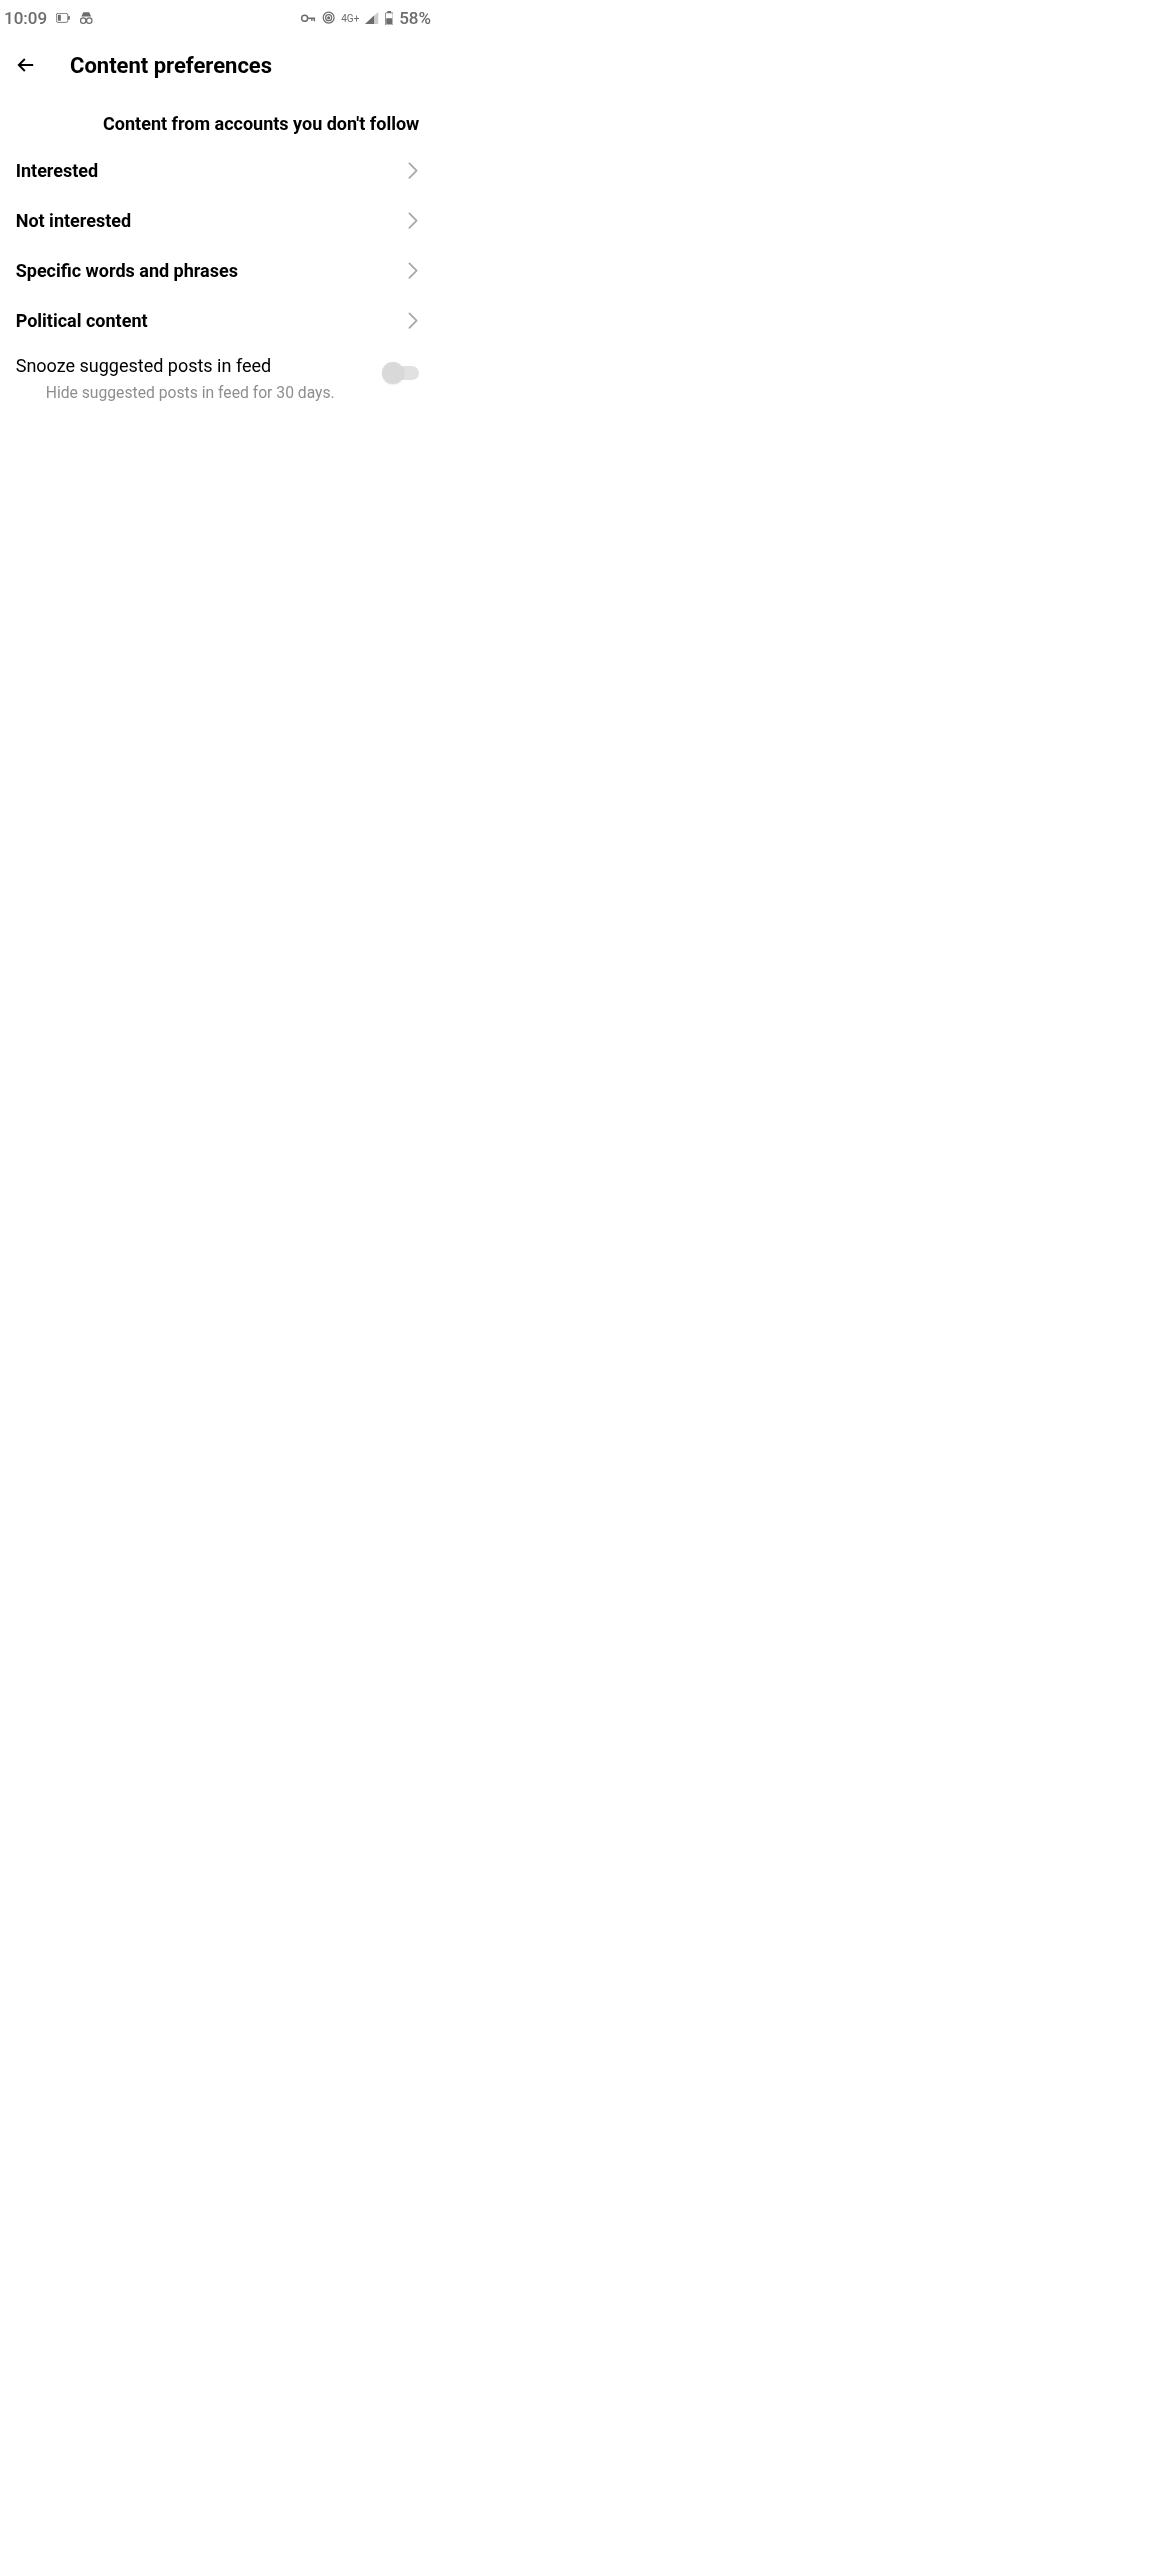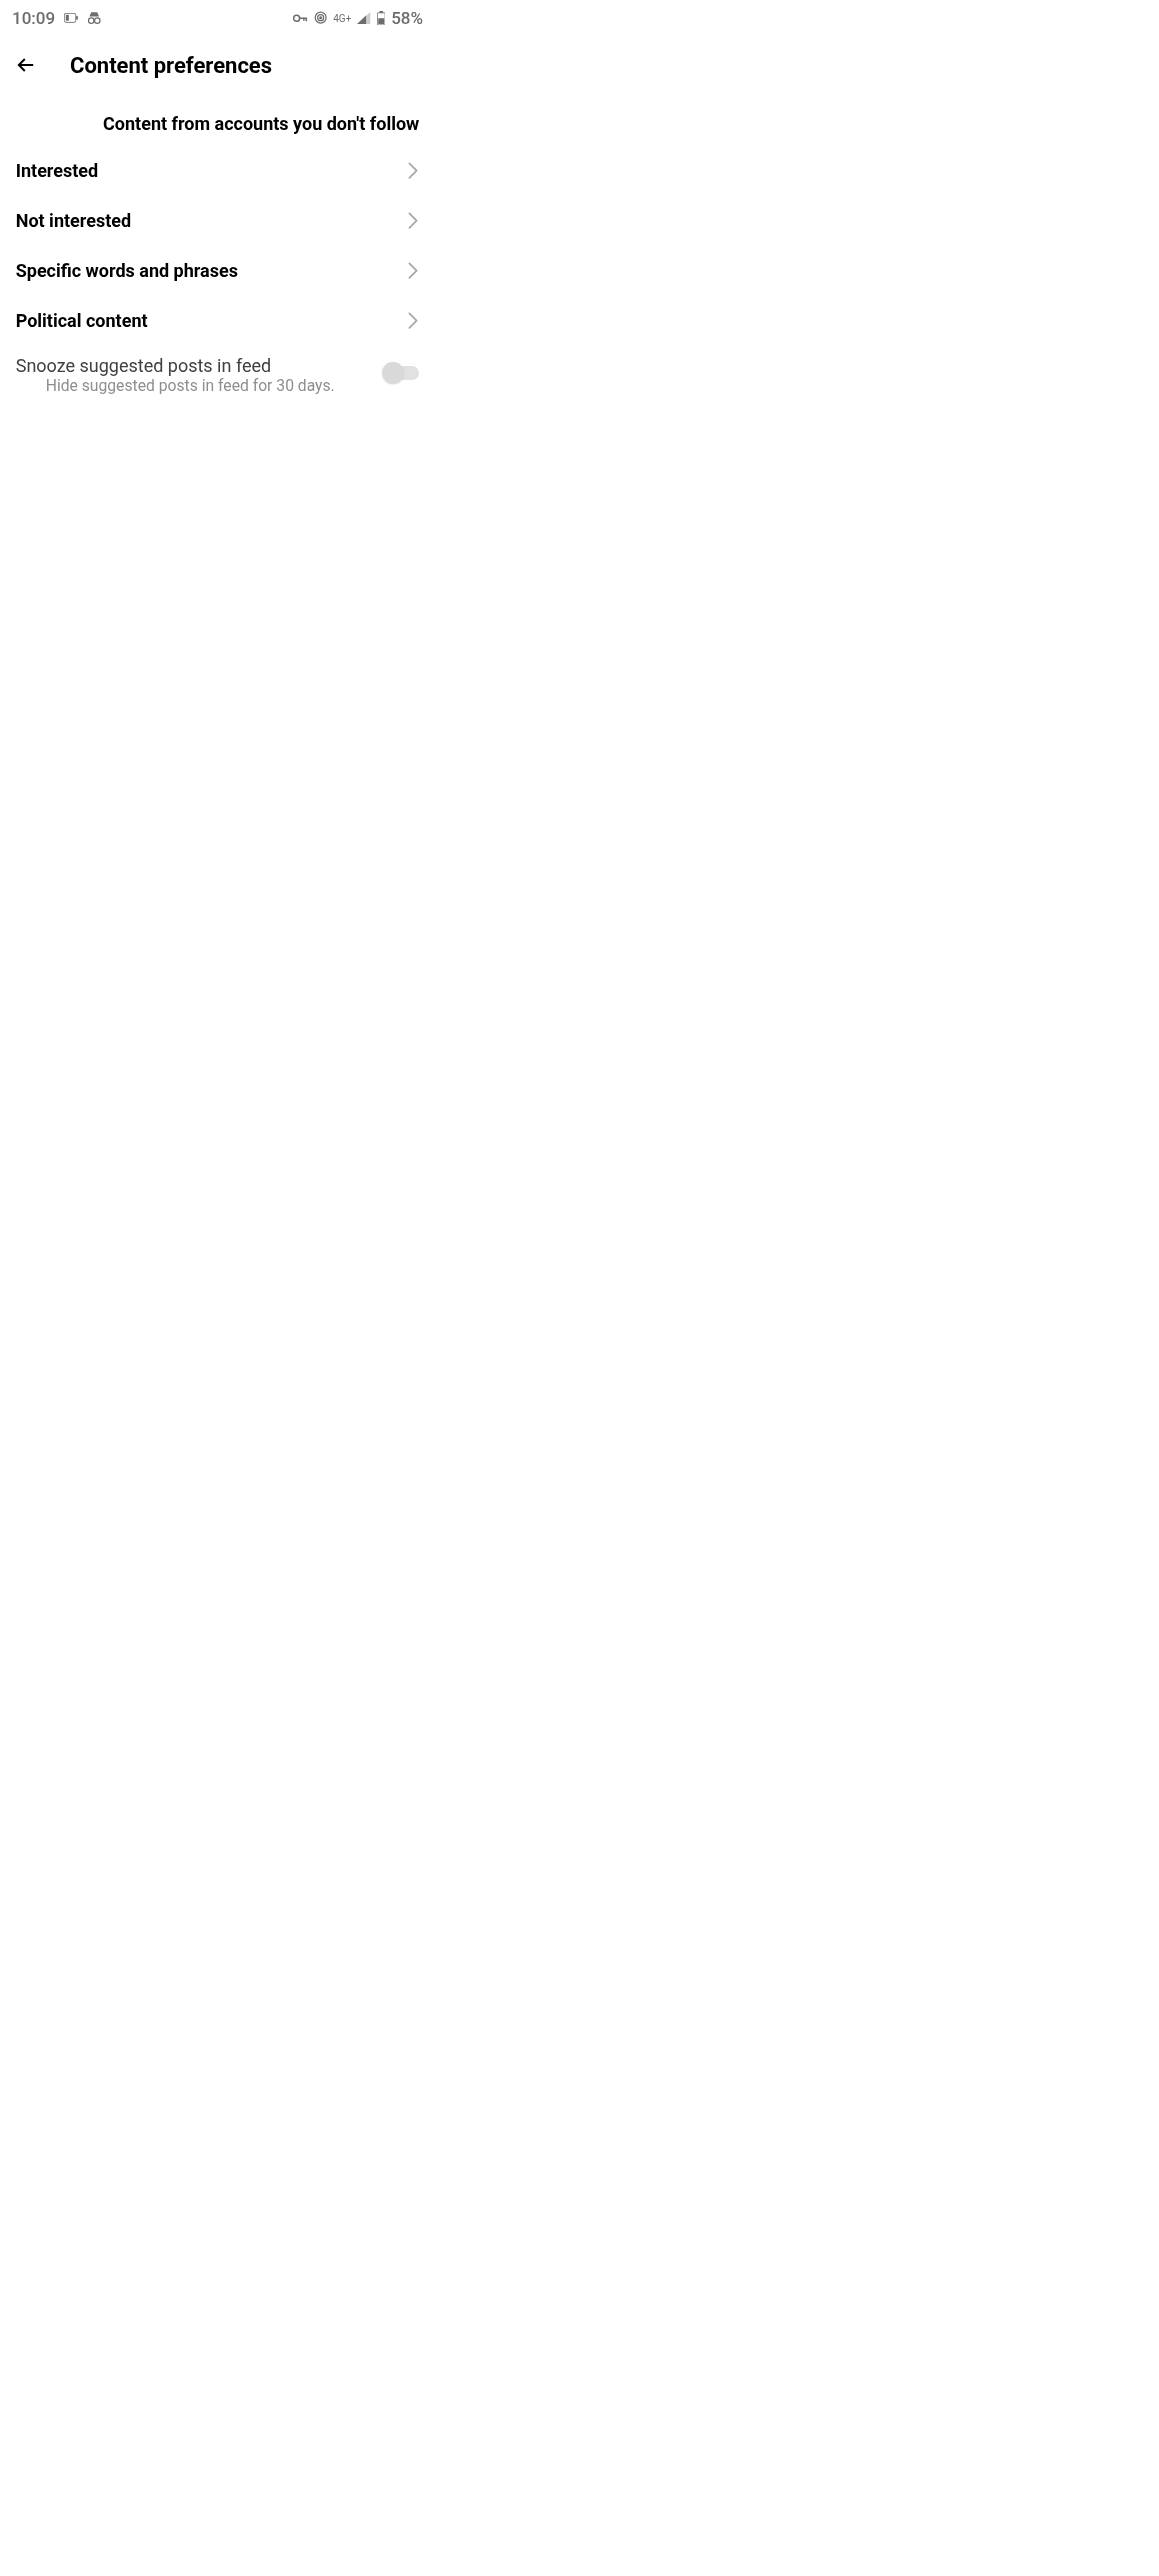--- a/index.html
+++ b/index.html
@@ -21,21 +21,21 @@
       position: absolute;
       left: 0;
       top: 0;
       font-family: -apple-system, BlinkMacSystemFont, "Segoe UI", Roboto, Helvetica, Arial, sans-serif;
     }
 
     
     .status-bar {
       display: flex;
       justify-content: space-between;
-      padding: 6px 12px;
+      padding: 6px 4px;
       height: 36px;
       color: #6d6d6d;
     }
 
     .status-left {
       display: flex;
       align-items: center;
       gap: 8.5px;
       font-size: 17px;
       font-weight: 500;
@@ -136,22 +136,22 @@
       padding: 9.7px 15.7px;
     }
 
     .toggle-text {
       flex: 1;
     }
 
     .toggle-label {
       font-size: 18px;
       font-weight: 400;
-      color: #404040;
-      margin-bottom: 0px;
+      color: #000000;
+      margin-bottom: 7px;
     }
 
     .toggle-description {
       font-size: 15.7px;
       font-weight: 400;
       color: #8e8e8e;
       margin-left: 30px;
     }
 
     

